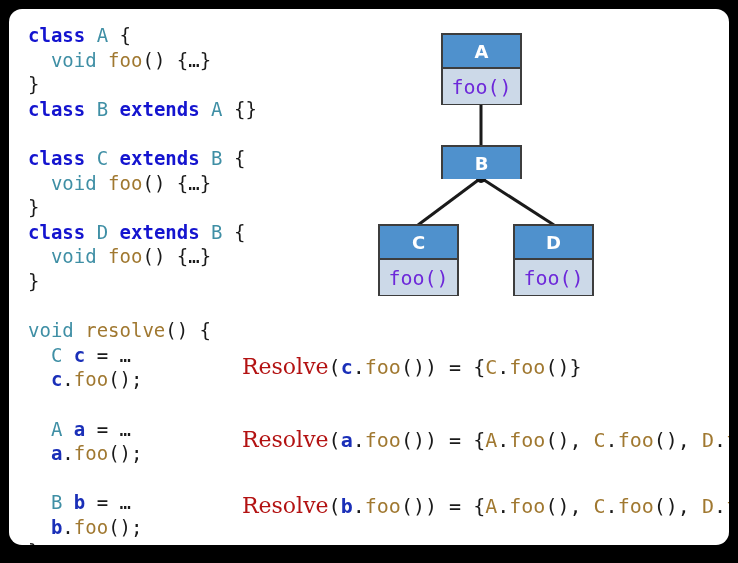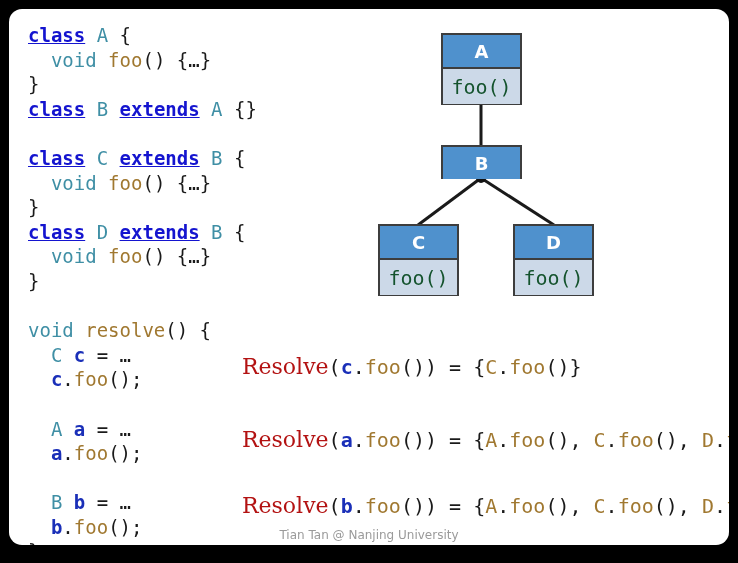--- a/index.html
+++ b/index.html
@@ -35,21 +35,21 @@
   #code {
     position: absolute;
     left: 19px;
     top: 14px;
     font-family: "DejaVu Sans Mono", monospace;
     font-size: 19px;
     line-height: 24.6px;
     white-space: pre;
     color: #1a1a1a;
   }
-  .kw      { color: #1414cf; font-weight: bold; text-decoration: underline; }
+  .kw      { color: #1414cf; font-weight: bold; }
   .type    { color: #3f8fa5; }
   .fn      { color: #a07830; }
   .var     { color: #1a2fb8; font-weight: bold; }
   .pun     { color: #1a1a1a; }
 
   
   .resolve-line {
     position: absolute;
     white-space: nowrap;
   }
@@ -98,21 +98,21 @@
     font-weight: bold;
     display: flex;
     align-items: center;
     justify-content: center;
   }
   .node .body {
     box-sizing: border-box;
     height: 37px;
     background: #ccd9e8;
     border-top: 2px solid #3d3d3d;
-    color: #14532d;
+    color: #6d28d9;
     font-family: "DejaVu Sans Mono", monospace;
     font-size: 20px;
     display: flex;
     align-items: center;
     justify-content: center;
   }
   #nodeA { left: 432px; top: 24px;  width: 81px; height: 72px; }
   #nodeB { left: 432px; top: 136px; width: 81px; height: 34px; }
   #nodeC { left: 369px; top: 215px; width: 81px; height: 72px; }
   #nodeD { left: 504px; top: 215px; width: 81px; height: 72px; }
@@ -164,16 +164,15 @@
     <div class="node" id="nodeC">
       <div class="head">C</div>
       <div class="body">foo()</div>
     </div>
 
     <div class="node" id="nodeD">
       <div class="head">D</div>
       <div class="body">foo()</div>
     </div>
 
-    <div id="footer">Tian Tan @ Nanjing University</div>
 
   </div>
 </div>
 
 </body></html>

